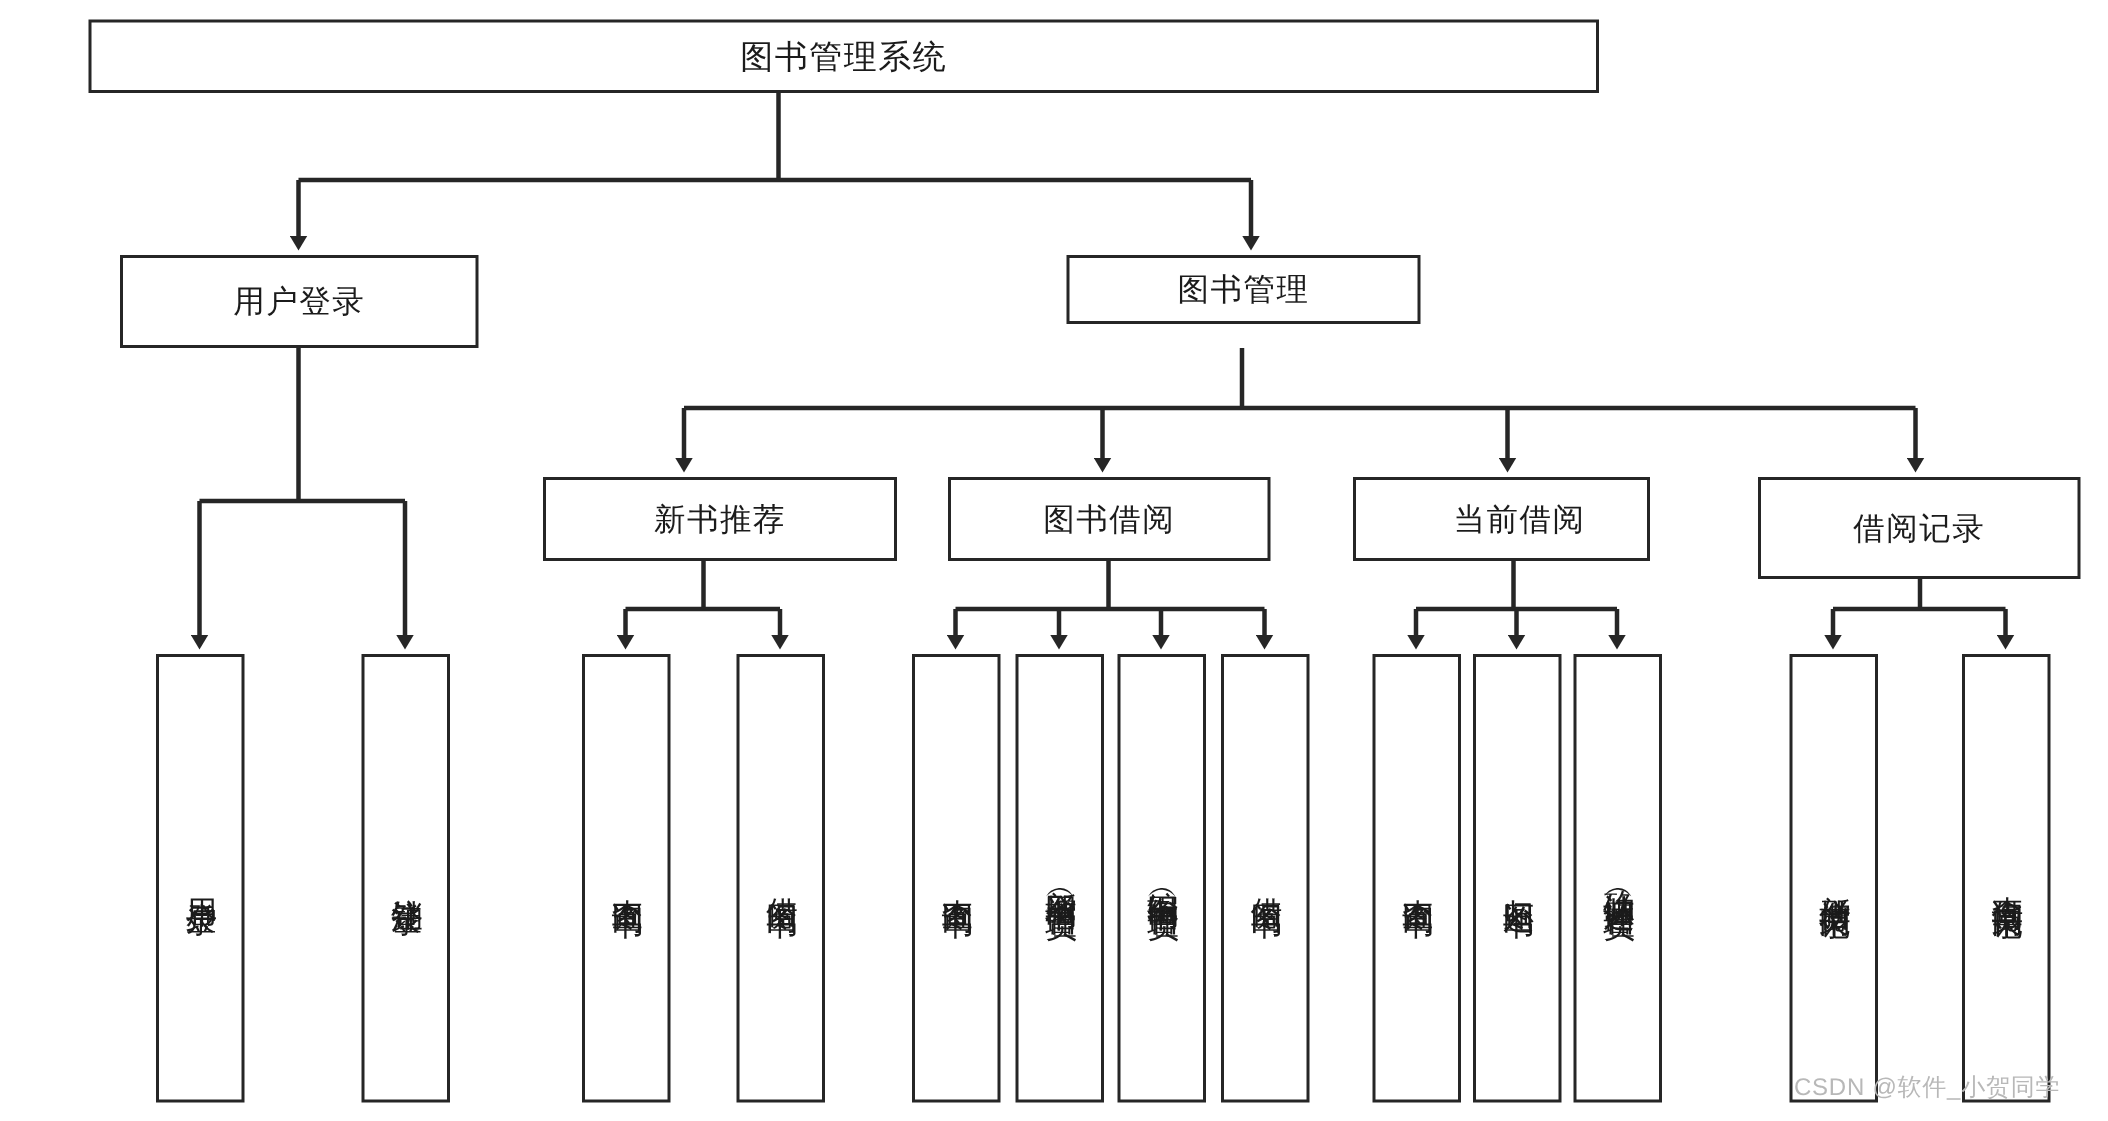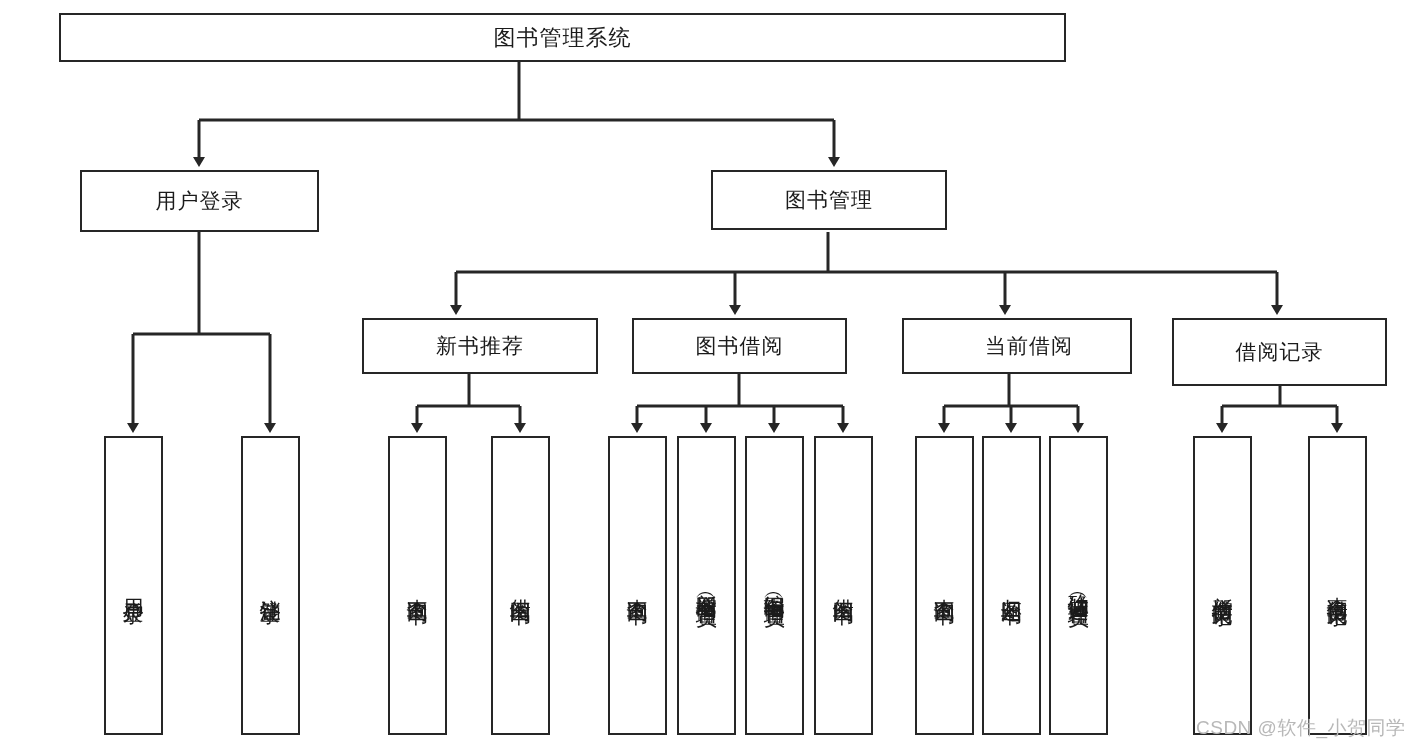--- a/index.html
+++ b/index.html
@@ -5,21 +5,21 @@
   html,body{margin:0;padding:0;background:#ffffff;}
   body{font-family:"Liberation Sans","DejaVu Sans",sans-serif;}
   #canvas{position:relative;width:1405px;height:747px;background:#ffffff;overflow:hidden;}
   svg.links{position:absolute;left:0;top:0;width:1405px;height:747px;}
   .node{position:absolute;box-sizing:border-box;border:2.5px solid #262626;background:#ffffff;
         display:flex;align-items:center;justify-content:center;color:#1b1b1b;}
   .node.h{font-size:21px;letter-spacing:1px;}
   .node.title{font-size:22px;letter-spacing:1px;}
   .node.v{writing-mode:vertical-rl;text-orientation:upright;font-size:21px;line-height:1.12;
           letter-spacing:2px;padding:6px 0;}
-  .watermark{position:absolute;font-size:19px;color:#b8b8b8;white-space:nowrap;letter-spacing:0.5px;}
+  .watermark{position:absolute;font-size:16px;color:#b8b8b8;white-space:nowrap;letter-spacing:0.5px;}
 </style>
 </head>
 <body>
 
 <div id="canvas">
 
   <svg class="links" viewBox="0 0 1405 747">
     <defs>
       <marker id="arrow" markerWidth="10" markerHeight="12" refX="1" refY="6" orient="auto" markerUnits="userSpaceOnUse">
         <path d="M0,0 L10,6 L0,12 z" fill="#262626"></path>
@@ -65,25 +65,25 @@
       <path d="M1280,374 L1280,406"></path>
       <path d="M1222,406 L1337,406"></path>
       <path d="M1222,406 L1222,424" marker-end="url(#arrow)"></path>
       <path d="M1337,406 L1337,424" marker-end="url(#arrow)"></path>
     </g>
   </svg>
 
   <div class="node title" style="left:15px;top:13px;width:1007px;height:49px;margin-left:44px;">图书管理系统</div>
 
   <div class="node h" style="left:80px;top:170px;width:239px;height:62px;">用户登录</div>
-  <div class="node h" style="left:711px;top:170px;width:236px;height:60px;">图书管理</div>
+  <div class="node h" style="left:711px;top:170px;width:236px;height:46px;">图书管理</div>
 
   <div class="node h" style="left:362px;top:318px;width:236px;height:56px;">新书推荐</div>
   <div class="node h" style="left:632px;top:318px;width:215px;height:56px;font-family:Liberation Mono, monospace;">图书借阅</div>
-  <div class="node h" style="left:902px;top:318px;width:230px;height:56px;padding-left:24px;">当前借阅</div>
+  <div class="node h" style="left:902px;top:318px;width:198px;height:56px;padding-left:24px;">当前借阅</div>
   <div class="node h" style="left:1172px;top:318px;width:215px;height:68px;">借阅记录</div>
 
   <div class="node v" style="left:104px;top:436px;width:59px;height:299px;">用户登录</div>
   <div class="node v" style="left:241px;top:436px;width:59px;height:299px;">注销登录</div>
 
   <div class="node v" style="left:388px;top:436px;width:59px;height:299px;">查询图书</div>
   <div class="node v" style="left:491px;top:436px;width:59px;height:299px;">借阅图书</div>
 
   <div class="node v" style="left:608px;top:436px;width:59px;height:299px;">查询图书</div>
   <div class="node v" style="left:677px;top:436px;width:59px;height:299px;">新增图书（管理员）</div>

